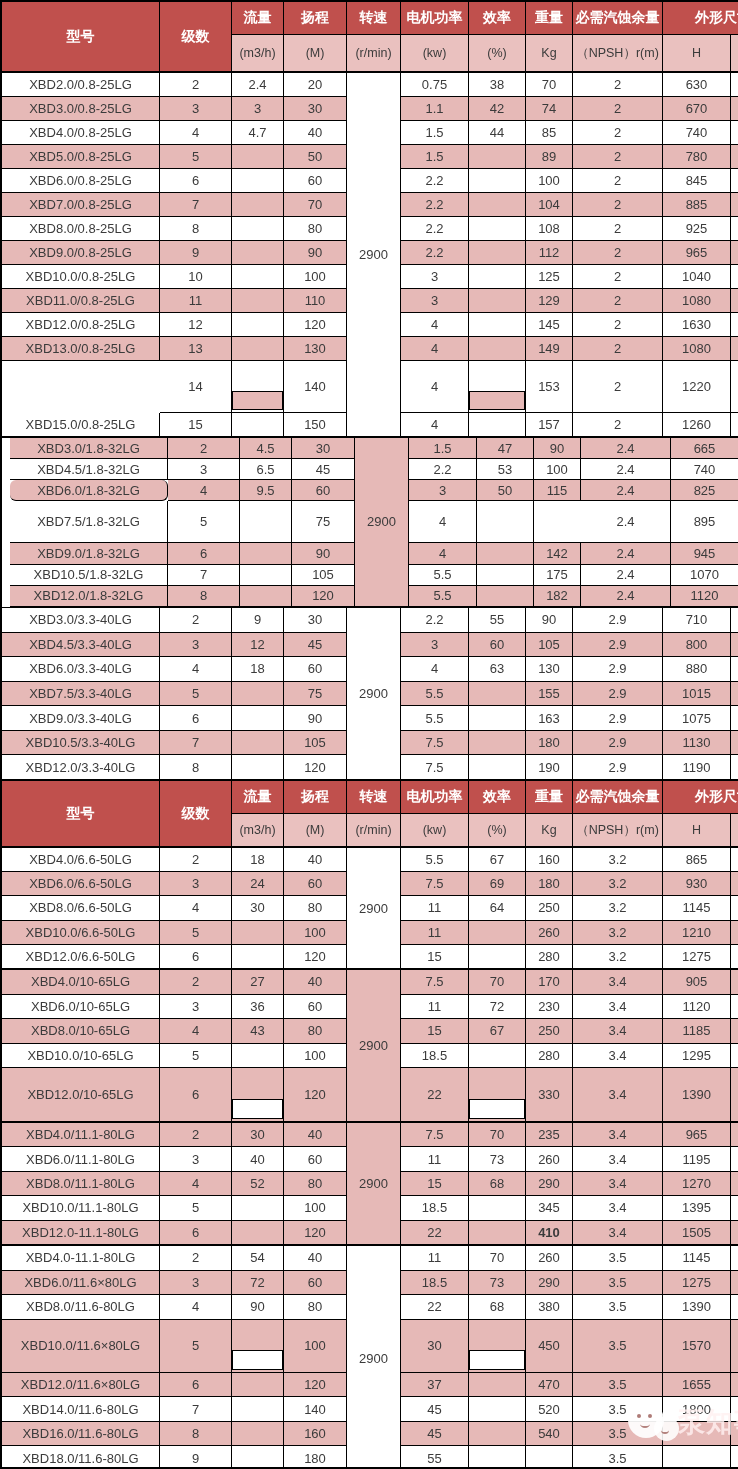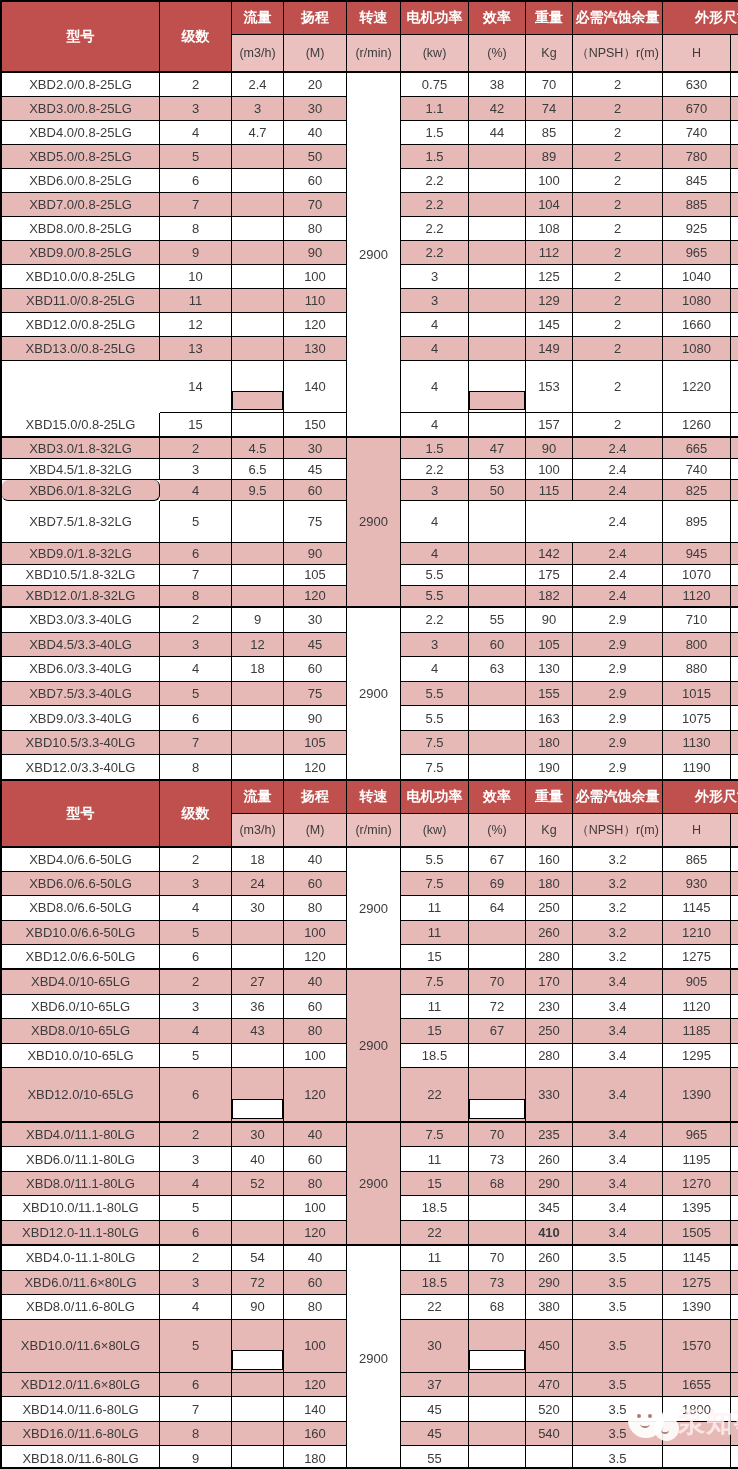--- a/index.html
+++ b/index.html
@@ -173,21 +173,21 @@
         <div class="cell pk" style="grid-area: 10 / 10;">1080</div>
         <div class="cell pk" style="grid-area: 10 / 11;"></div>
         <div class="cell wt" style="grid-area: 11 / 1;">XBD12.0/0.8-25LG</div>
         <div class="cell wt" style="grid-area: 11 / 2;">12</div>
         <div class="cell wt" style="grid-area: 11 / 3;"></div>
         <div class="cell wt" style="grid-area: 11 / 4;">120</div>
         <div class="cell wt" style="grid-area: 11 / 6;">4</div>
         <div class="cell wt" style="grid-area: 11 / 7;"></div>
         <div class="cell wt" style="grid-area: 11 / 8;">145</div>
         <div class="cell wt" style="grid-area: 11 / 9;">2</div>
-        <div class="cell wt" style="grid-area: 11 / 10;">1660</div>
+        <div class="cell wt" style="grid-area: 11 / 10;">1630</div>
         <div class="cell wt" style="grid-area: 11 / 11;"></div>
         <div class="cell pk" style="grid-area: 12 / 1;">XBD13.0/0.8-25LG</div>
         <div class="cell pk" style="grid-area: 12 / 2;">13</div>
         <div class="cell pk" style="grid-area: 12 / 3;"></div>
         <div class="cell pk" style="grid-area: 12 / 4;">130</div>
         <div class="cell pk" style="grid-area: 12 / 6;">4</div>
         <div class="cell pk" style="grid-area: 12 / 7;"></div>
         <div class="cell pk" style="grid-area: 12 / 8;">149</div>
         <div class="cell pk" style="grid-area: 12 / 9;">2</div>
         <div class="cell pk" style="grid-area: 12 / 10;">1080</div>
@@ -209,21 +209,21 @@
         <div class="cell wt" style="grid-area: 14 / 2;">15</div>
         <div class="cell wt" style="grid-area: 14 / 3;"></div>
         <div class="cell wt" style="grid-area: 14 / 4;">150</div>
         <div class="cell wt" style="grid-area: 14 / 6;">4</div>
         <div class="cell wt" style="grid-area: 14 / 7;"></div>
         <div class="cell wt" style="grid-area: 14 / 8;">157</div>
         <div class="cell wt" style="grid-area: 14 / 9;">2</div>
         <div class="cell wt" style="grid-area: 14 / 10;">1260</div>
         <div class="cell wt" style="grid-area: 14 / 11;"></div>
       </div>
-      <div class="group" style="height: 170px; grid-template-rows: 1fr 1fr 1fr 1fr 1fr 1fr 1fr;">
+      <div class="group" style="height: 170px; grid-template-rows: 1fr 1fr 1fr 1fr 1fr 1fr 1fr; padding-left: 8px;">
         <div class="cell pk" style="grid-area: 1 / 1;">XBD3.0/1.8-32LG</div>
         <div class="cell pk" style="grid-area: 1 / 2;">2</div>
         <div class="cell pk" style="grid-area: 1 / 3;">4.5</div>
         <div class="cell pk" style="grid-area: 1 / 4;">30</div>
         <div class="cell pk" style="grid-area: 1 / 5 / span 7;">2900</div>
         <div class="cell pk" style="grid-area: 1 / 6;">1.5</div>
         <div class="cell pk" style="grid-area: 1 / 7;">47</div>
         <div class="cell pk" style="grid-area: 1 / 8;">90</div>
         <div class="cell pk" style="grid-area: 1 / 9;">2.4</div>
         <div class="cell pk" style="grid-area: 1 / 10;">665</div>

